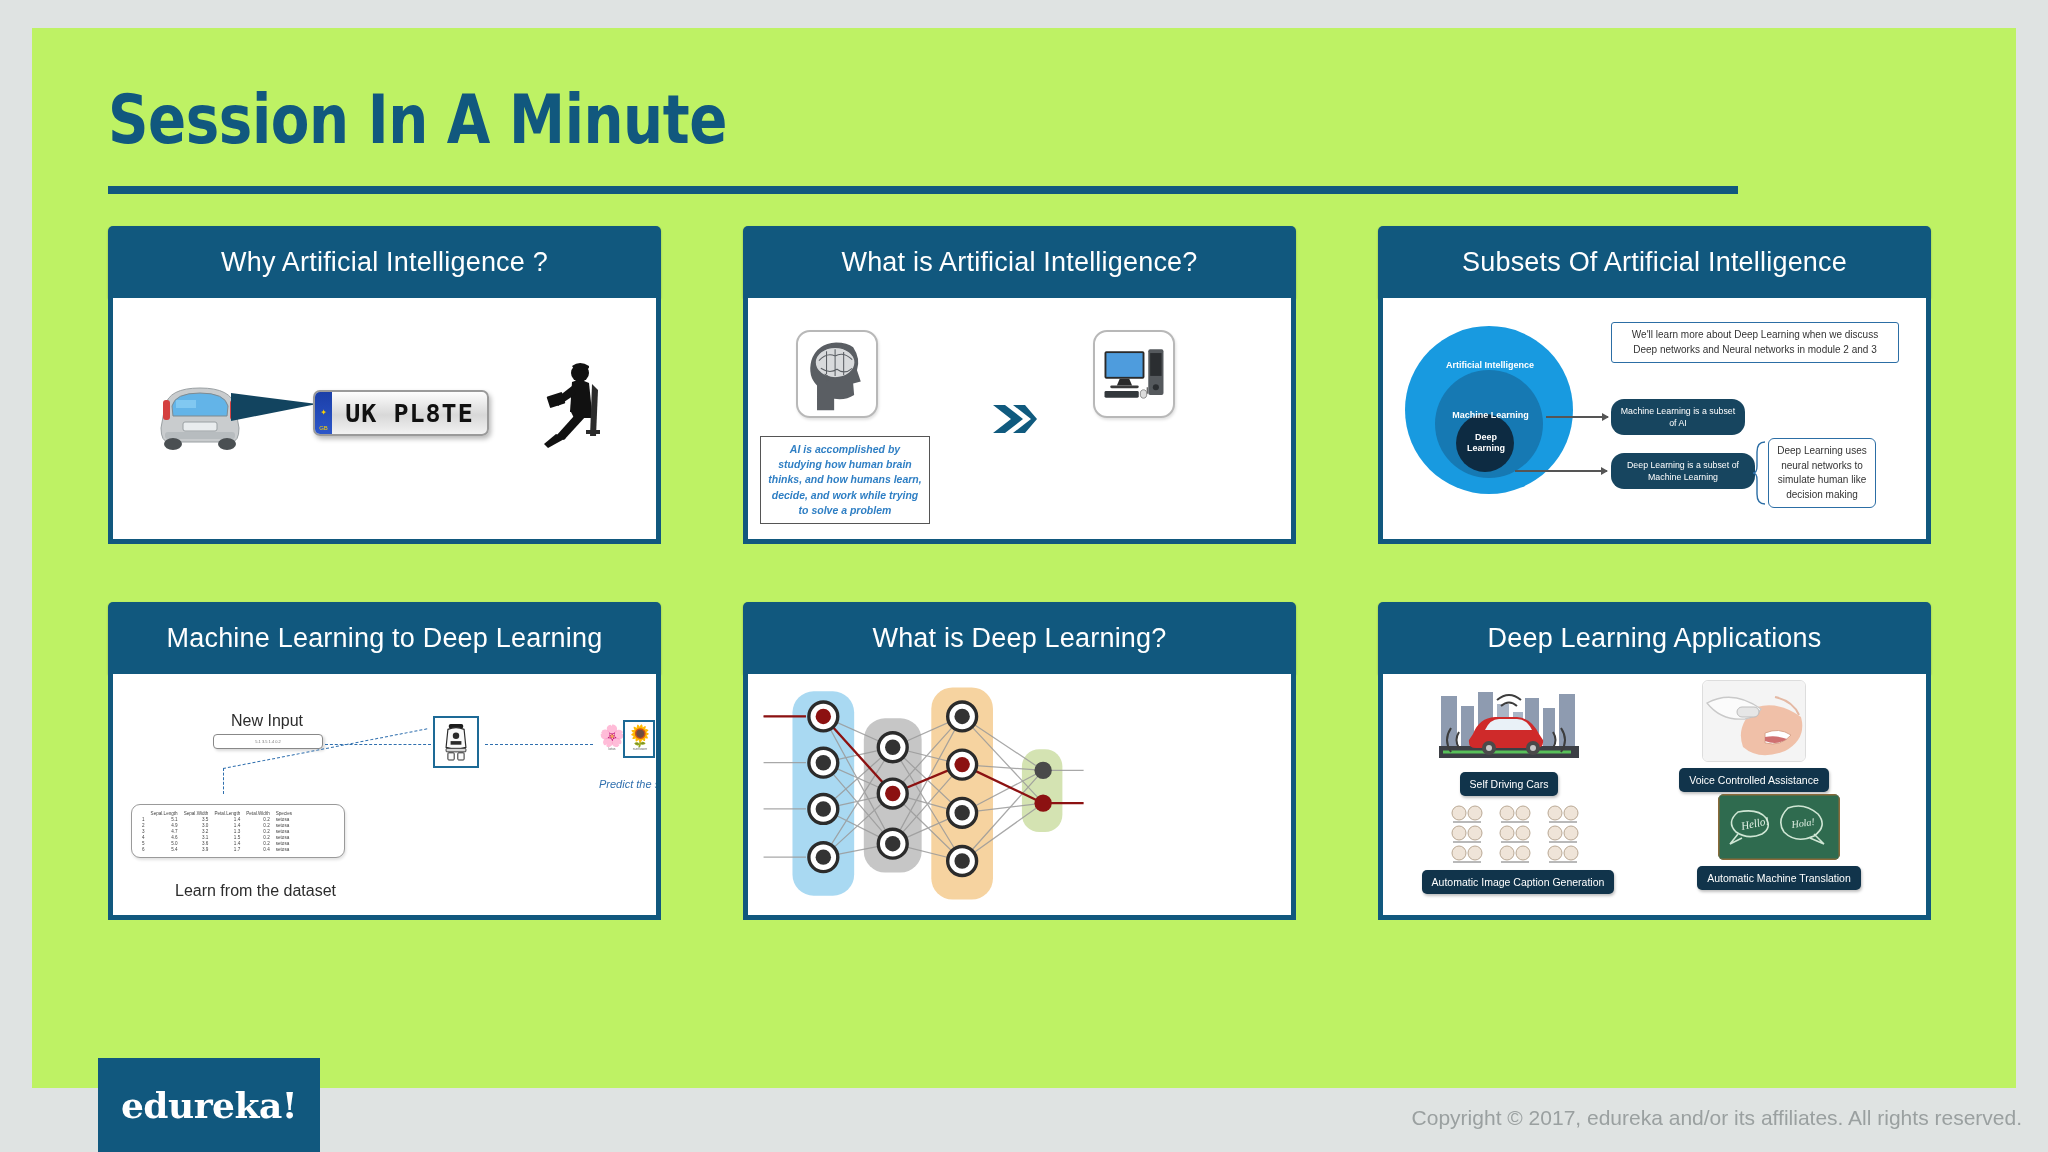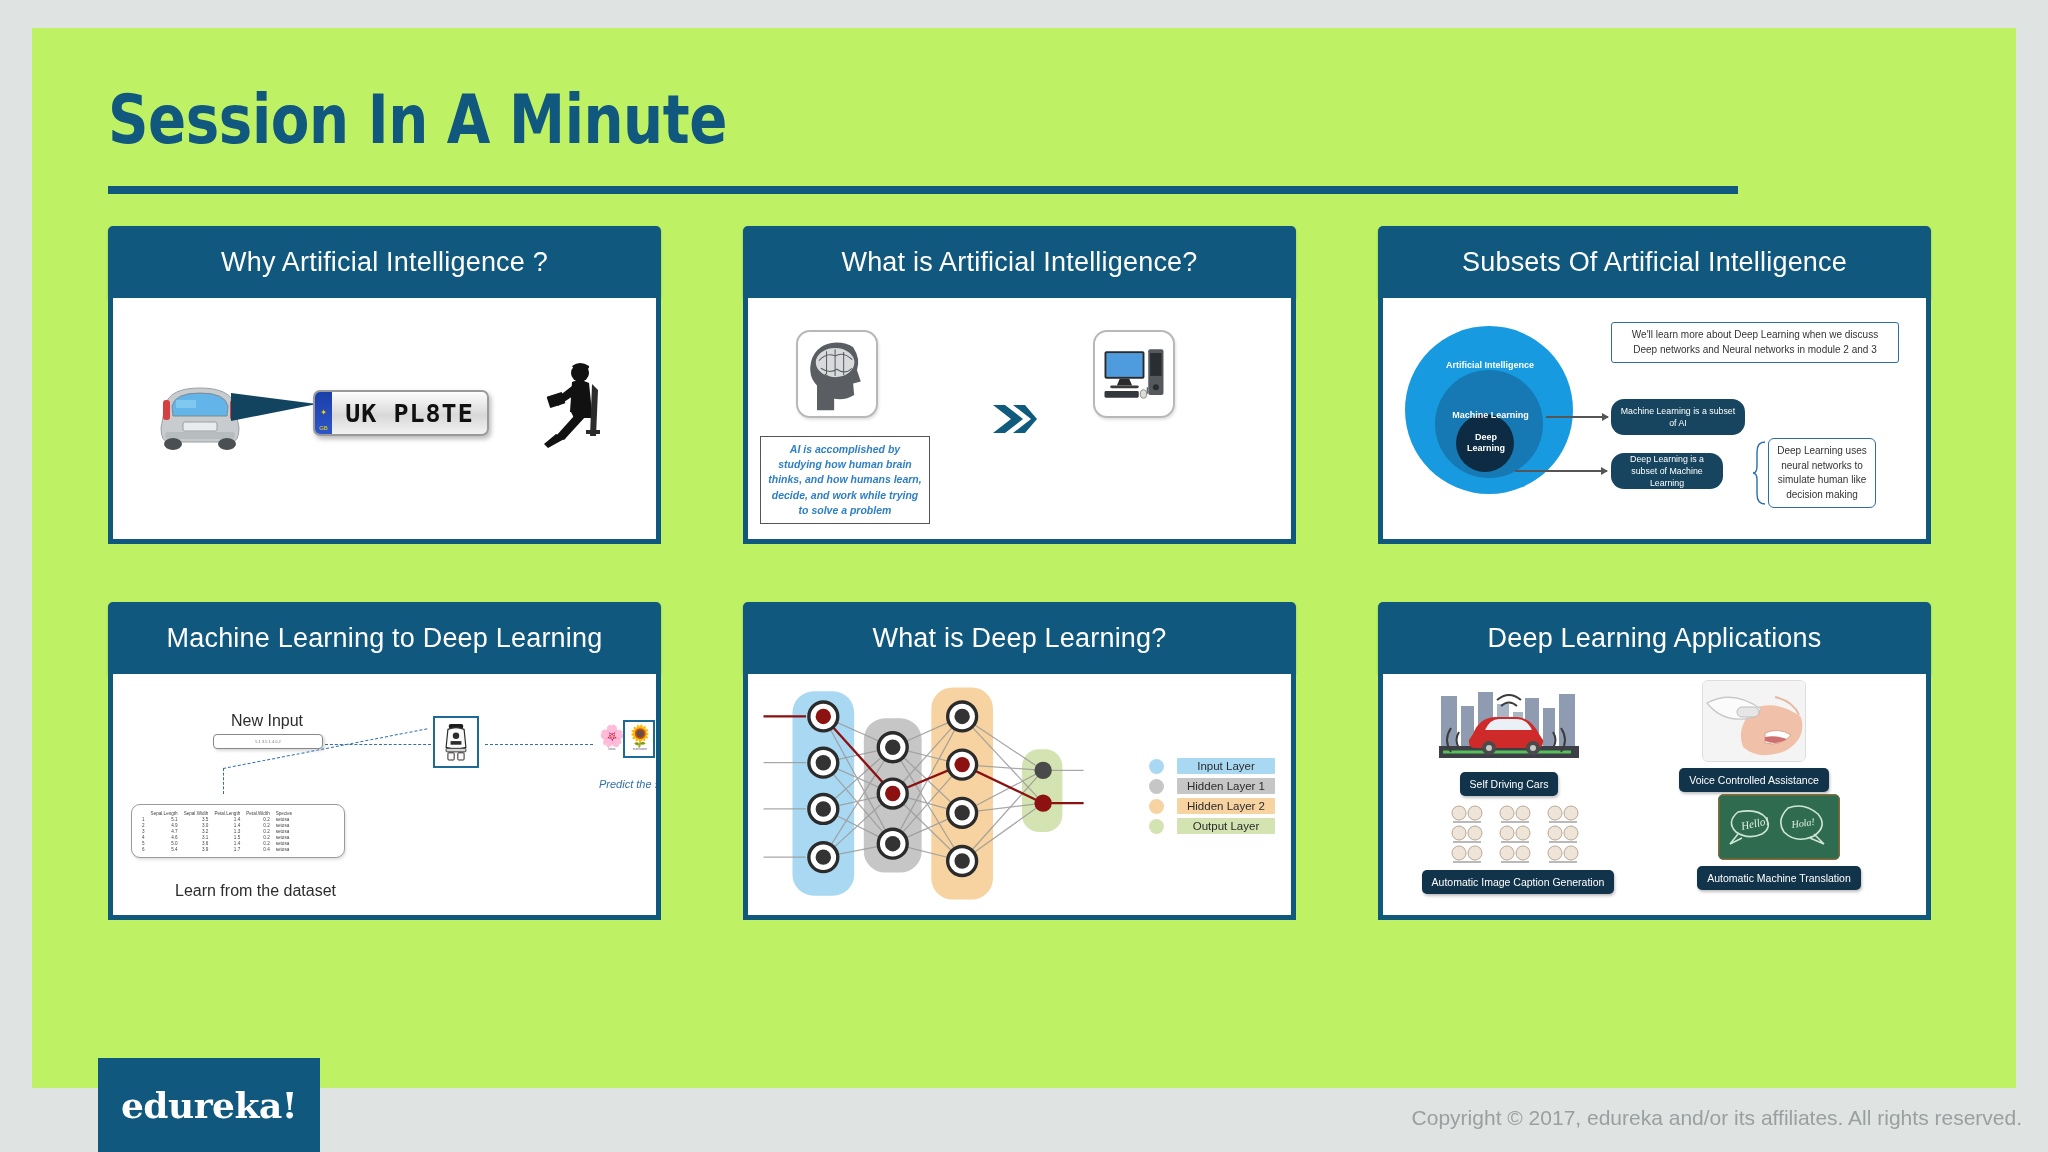--- a/index.html
+++ b/index.html
@@ -309,21 +309,21 @@
         <div class="venn-label" style="left:52px; top:62px; width:110px;">Artificial Intelligence</div>
         <div class="venn-label" style="left:60px; top:112px; width:95px;">Machine Learning</div>
         <div class="venn-label" style="left:74px; top:134px; width:58px;">Deep Learning</div>
 
         <div class="note-box" style="left:228px; top:24px; width:288px;">We'll learn more about Deep Learning when we discuss Deep networks and Neural networks in module 2 and 3</div>
 
         <div class="venn-arrow" style="left:163px; top:118px; width:62px;"></div>
         <div class="dark-box" style="left:228px; top:101px; width:134px; height:36px;">Machine Learning is a subset of AI</div>
 
         <div class="venn-arrow" style="left:132px; top:172px; width:92px;"></div>
-        <div class="dark-box" style="left:228px; top:155px; width:112px; height:36px;">Deep Learning is a subset of Machine Learning</div>
+        <div class="dark-box" style="left:228px; top:155px; width:144px; height:36px;">Deep Learning is a subset of Machine Learning</div>
 
         <div class="note-box" style="left:385px; top:140px; width:108px; border-radius:6px;">Deep Learning uses neural networks to simulate human like decision making</div>
         <svg style="position:absolute; left:370px; top:142px; width:14px; height:66px;" viewBox="0 0 14 66">
           <path d="M12 2 Q4 2 4 12 L4 26 Q4 33 0 33 Q4 33 4 40 L4 54 Q4 64 12 64" stroke="#2c6ea5" stroke-width="1.4" fill="none"></path>
         </svg>
       </div>
     </div>
 
     <div class="card">
       <div class="card-header">Machine Learning to Deep Learning</div>
@@ -483,38 +483,20 @@
             <circle cx="212" cy="144" r="15" fill="#fff" stroke="#2b2b2b" stroke-width="3.5"></circle>
               <circle cx="212" cy="144" r="8" fill="#333"></circle>
             <circle cx="212" cy="194" r="15" fill="#fff" stroke="#2b2b2b" stroke-width="3.5"></circle>
               <circle cx="212" cy="194" r="8" fill="#333"></circle>
 
             <circle cx="296" cy="100" r="9" fill="#4a4a4a"></circle>
             <circle cx="296" cy="134" r="9" fill="#8c1111"></circle>
           </g>
         </svg>
 
-        <div class="nn-legend">
-          <div class="nn-legend-row">
-            <span class="nn-dot" style="background:#a9d9f2"></span>
-            <span class="nn-chip" style="background:#a9d9f2">Input Layer</span>
-          </div>
-          <div class="nn-legend-row">
-            <span class="nn-dot" style="background:#c6c6c6"></span>
-            <span class="nn-chip" style="background:#c6c6c6">Hidden Layer 1</span>
-          </div>
-          <div class="nn-legend-row">
-            <span class="nn-dot" style="background:#f6d3a0"></span>
-            <span class="nn-chip" style="background:#f6d3a0">Hidden Layer 2</span>
-          </div>
-          <div class="nn-legend-row">
-            <span class="nn-dot" style="background:#d4e3b2"></span>
-            <span class="nn-chip" style="background:#d4e3b2">Output Layer</span>
-          </div>
-        </div>
       </div>
     </div>
 
     <div class="card">
       <div class="card-header">Deep Learning Applications</div>
       <div class="card-body">
 
         <div class="app-cell" style="left:36px; top:14px; width:180px;">
           <div class="app-img" style="width:152px; height:78px;">
             <svg viewBox="0 0 152 78" width="152" height="78">

